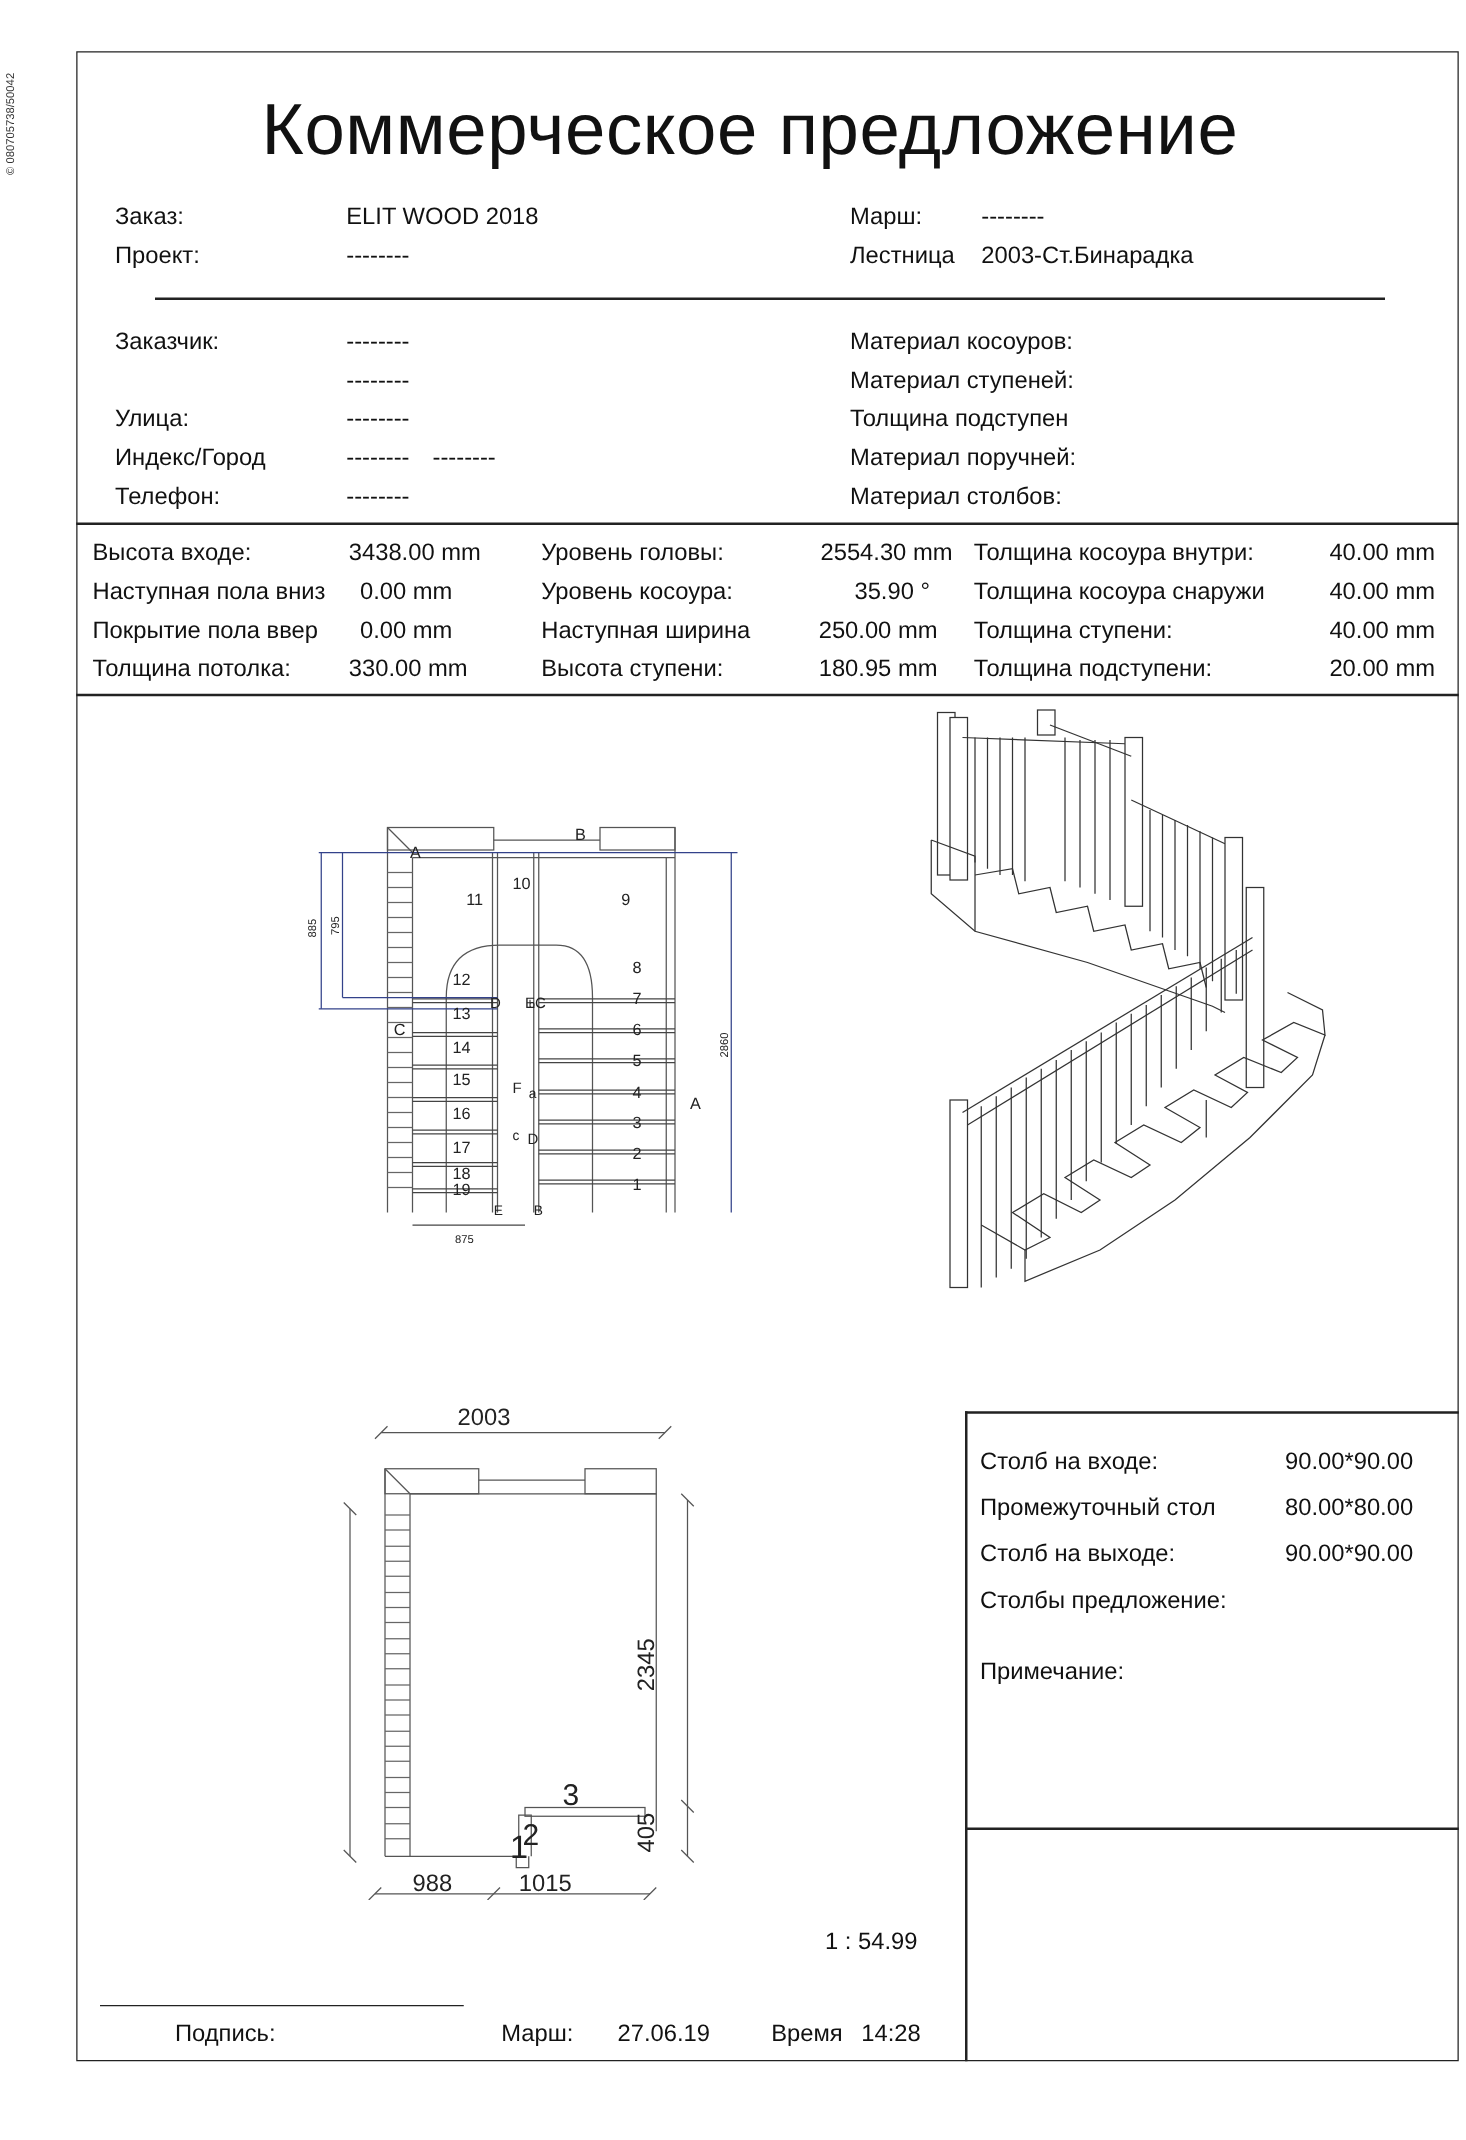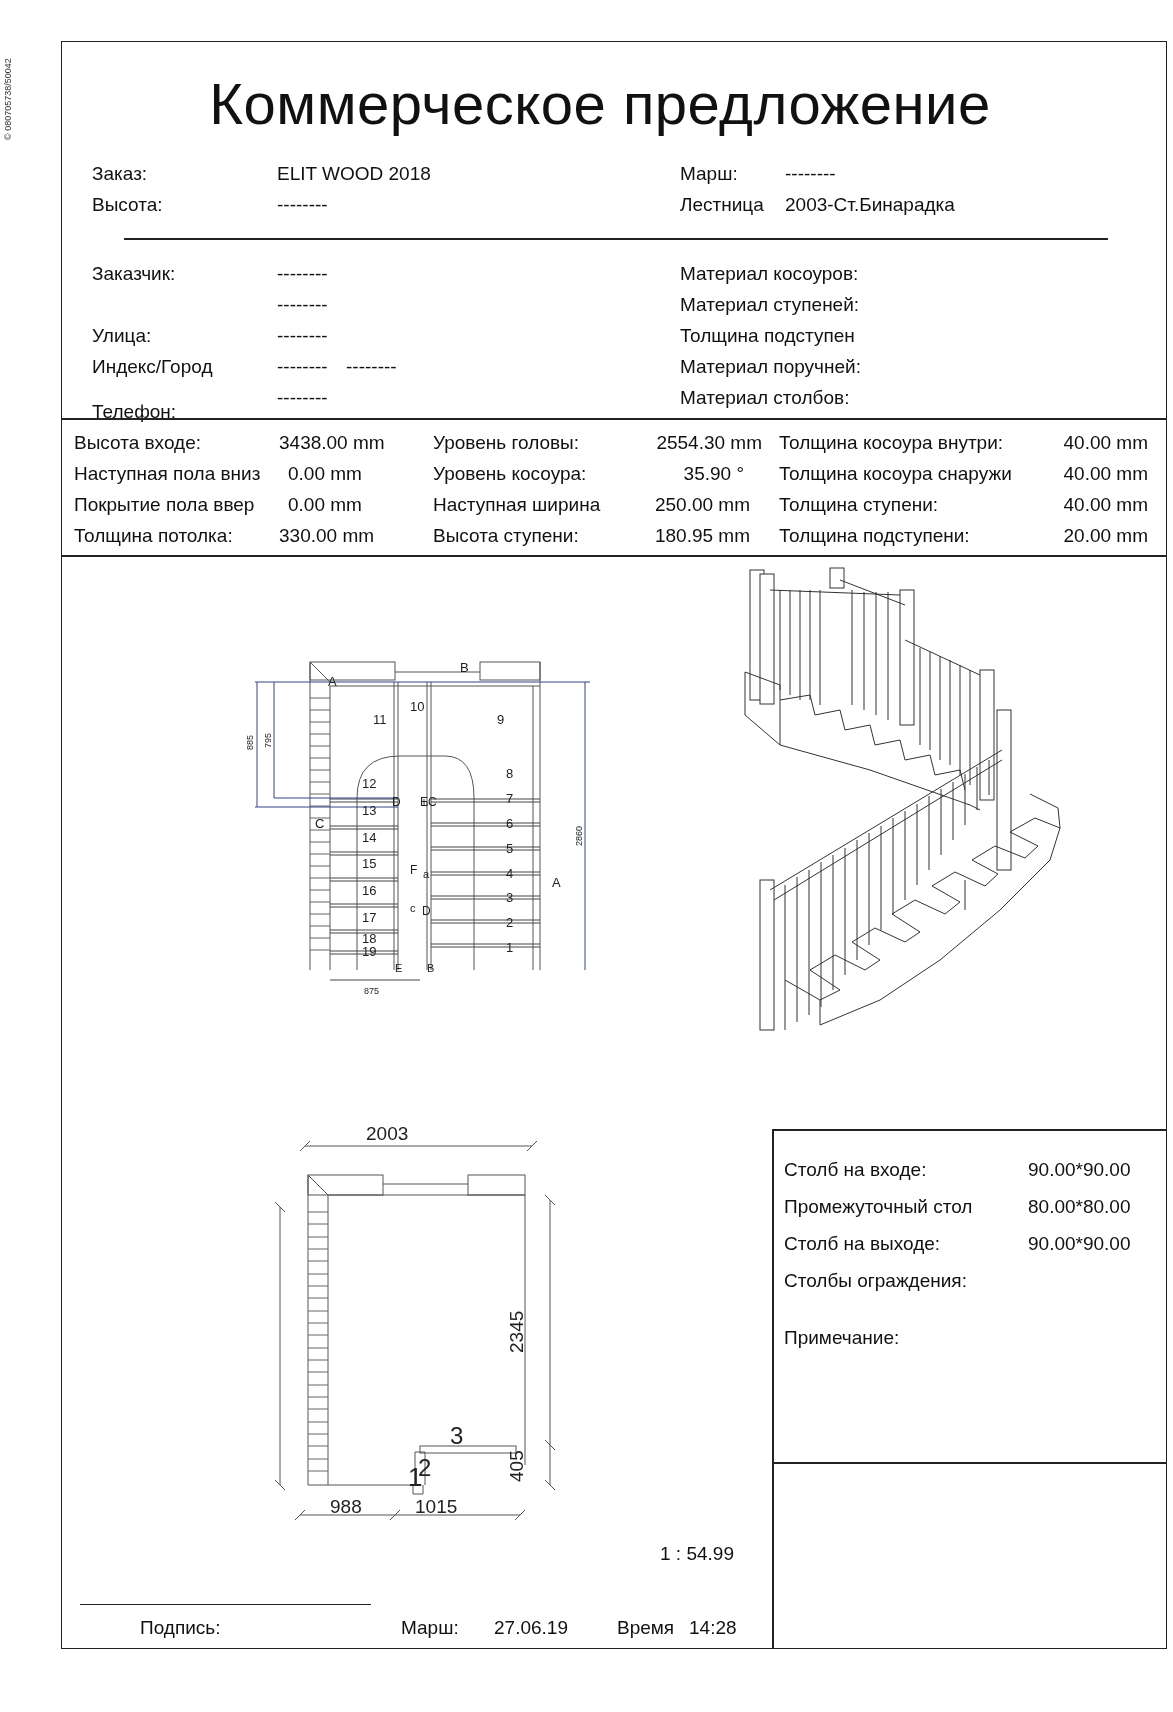--- a/index.html
+++ b/index.html
@@ -18,38 +18,38 @@
 <body>
 
 <div class="abs watermark">© 080705738/50042</div>
 
 <div class="abs sheet"></div>
 
 <div class="abs title">Коммерческое предложение</div>
 
 <div class="abs f19" style="left:92px;top:163px">Заказ:</div>
 <div class="abs f19" style="left:277px;top:163px">ELIT WOOD 2018</div>
-<div class="abs f19" style="left:92px;top:194px">Высота:</div>
+<div class="abs f19" style="left:92px;top:194px">Проект:</div>
 <div class="abs f19" style="left:277px;top:194px">--------</div>
 <div class="abs f19" style="left:680px;top:163px">Марш:</div>
 <div class="abs f19" style="left:785px;top:163px">--------</div>
 <div class="abs f19" style="left:680px;top:194px">Лестница</div>
 <div class="abs f19" style="left:785px;top:194px">2003-Ст.Бинарадка</div>
 
 <div class="abs hline" style="left:124px;top:238px;width:984px"></div>
 
 <div class="abs f19" style="left:92px;top:263px">Заказчик:</div>
 <div class="abs f19" style="left:277px;top:263px">--------</div>
 <div class="abs f19" style="left:277px;top:294px">--------</div>
 <div class="abs f19" style="left:92px;top:325px">Улица:</div>
 <div class="abs f19" style="left:277px;top:325px">--------</div>
 <div class="abs f19" style="left:92px;top:356px">Индекс/Город</div>
 <div class="abs f19" style="left:277px;top:356px">--------</div>
 <div class="abs f19" style="left:346px;top:356px">--------</div>
-<div class="abs f19" style="left:92px;top:401px">Телефон:</div>
+<div class="abs f19" style="left:92px;top:387px">Телефон:</div>
 <div class="abs f19" style="left:277px;top:387px">--------</div>
 
 <div class="abs f19" style="left:680px;top:263px">Материал косоуров:</div>
 <div class="abs f19" style="left:680px;top:294px">Материал ступеней:</div>
 <div class="abs f19" style="left:680px;top:325px">Толщина подступен</div>
 <div class="abs f19" style="left:680px;top:356px">Материал поручней:</div>
 <div class="abs f19" style="left:680px;top:387px">Материал столбов:</div>
 
 <div class="abs hline" style="left:61px;top:418px;width:1106px"></div>
 
@@ -354,21 +354,21 @@
 <div class="abs hline" style="left:772px;top:1129px;width:395px"></div>
 <div class="abs vline" style="left:772px;top:1129px;height:520px"></div>
 <div class="abs hline" style="left:772px;top:1462px;width:395px"></div>
 
 <div class="abs f19" style="left:784px;top:1159px">Столб на входе:</div>
 <div class="abs f19" style="left:1028px;top:1159px">90.00*90.00</div>
 <div class="abs f19" style="left:784px;top:1196px;width:211px;overflow:hidden">Промежуточный стол</div>
 <div class="abs f19" style="left:1028px;top:1196px">80.00*80.00</div>
 <div class="abs f19" style="left:784px;top:1233px">Столб на выходе:</div>
 <div class="abs f19" style="left:1028px;top:1233px">90.00*90.00</div>
-<div class="abs f19" style="left:784px;top:1270px">Столбы ограждения:</div>
+<div class="abs f19" style="left:784px;top:1270px">Столбы предложение:</div>
 <div class="abs f19" style="left:784px;top:1327px">Примечание:</div>
 
 <div class="abs f19" style="left:660px;top:1543px">1 : 54.99</div>
 
 <div class="abs hline" style="left:80px;top:1604px;width:291px;height:1px"></div>
 <div class="abs f19" style="left:140px;top:1617px">Подпись:</div>
 <div class="abs f19" style="left:401px;top:1617px">Марш:</div>
 <div class="abs f19" style="left:494px;top:1617px">27.06.19</div>
 <div class="abs f19" style="left:617px;top:1617px">Время</div>
 <div class="abs f19" style="left:689px;top:1617px">14:28</div>

